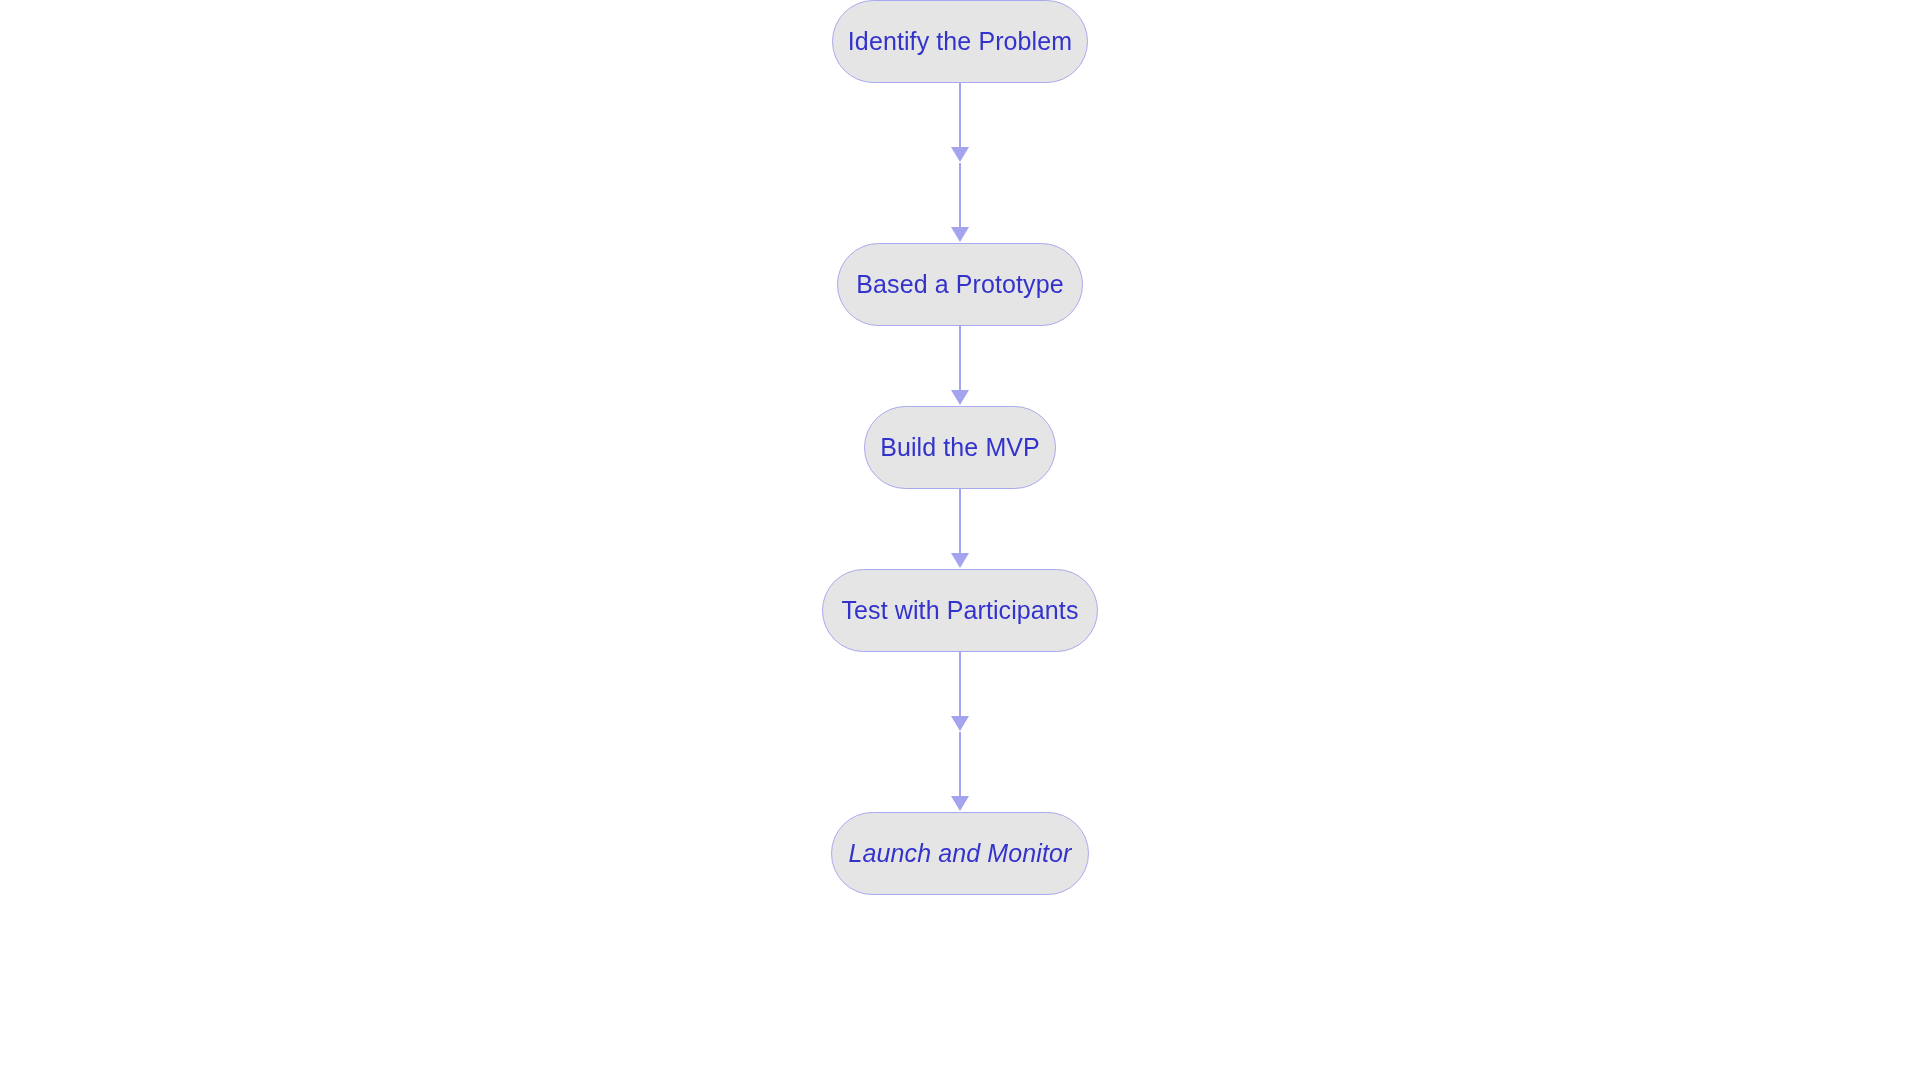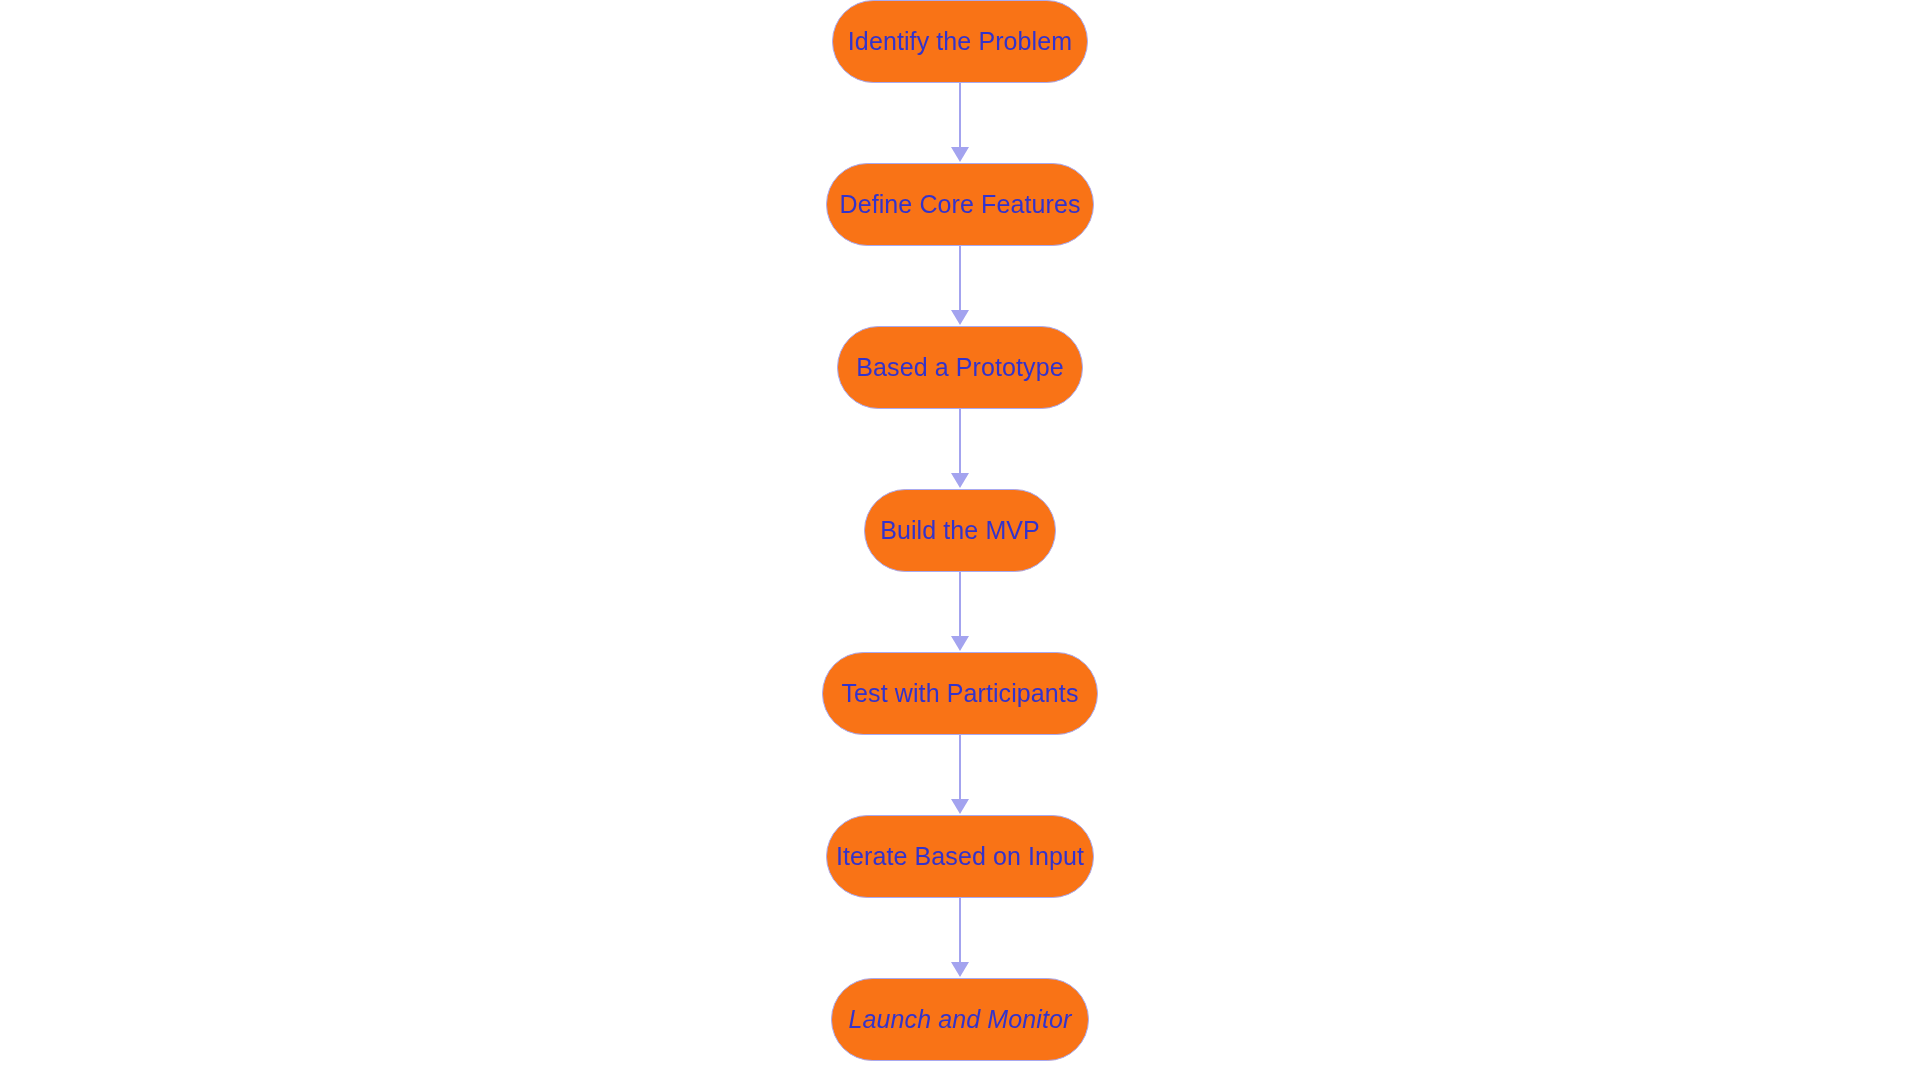--- a/index.html
+++ b/index.html
@@ -28,21 +28,21 @@
     width: 1920px;
     height: 1083px;
     display: flex;
     flex-direction: column;
     align-items: center;
   }
 
   .node {
     box-sizing: border-box;
     height: 83px;
-    background: #f97316;
+    background: #e5e5e5;
     border: 1px solid #a9a9ef;
     border-radius: 42px;
     display: flex;
     align-items: center;
     justify-content: center;
     flex: 0 0 auto;
   }
 
   .node-label {
     color: #3333cc;
@@ -99,23 +99,20 @@
 
     <div class="node n0">
       <span class="node-label">Identify the Problem</span>
     </div>
 
     <div class="connector">
       <div class="connector-line"></div>
       <div class="connector-arrow"></div>
     </div>
 
-    <div class="node n1">
-      <span class="node-label">Define Core Features</span>
-    </div>
 
     <div class="connector">
       <div class="connector-line"></div>
       <div class="connector-arrow"></div>
     </div>
 
     <div class="node n2">
       <span class="node-label">Based a Prototype</span>
     </div>
 
@@ -135,23 +132,20 @@
 
     <div class="node n4">
       <span class="node-label">Test with Participants</span>
     </div>
 
     <div class="connector">
       <div class="connector-line"></div>
       <div class="connector-arrow"></div>
     </div>
 
-    <div class="node n5">
-      <span class="node-label">Iterate Based on Input</span>
-    </div>
 
     <div class="connector">
       <div class="connector-line"></div>
       <div class="connector-arrow"></div>
     </div>
 
     <div class="node n6">
       <span class="node-label">Launch and Monitor</span>
     </div>
 

